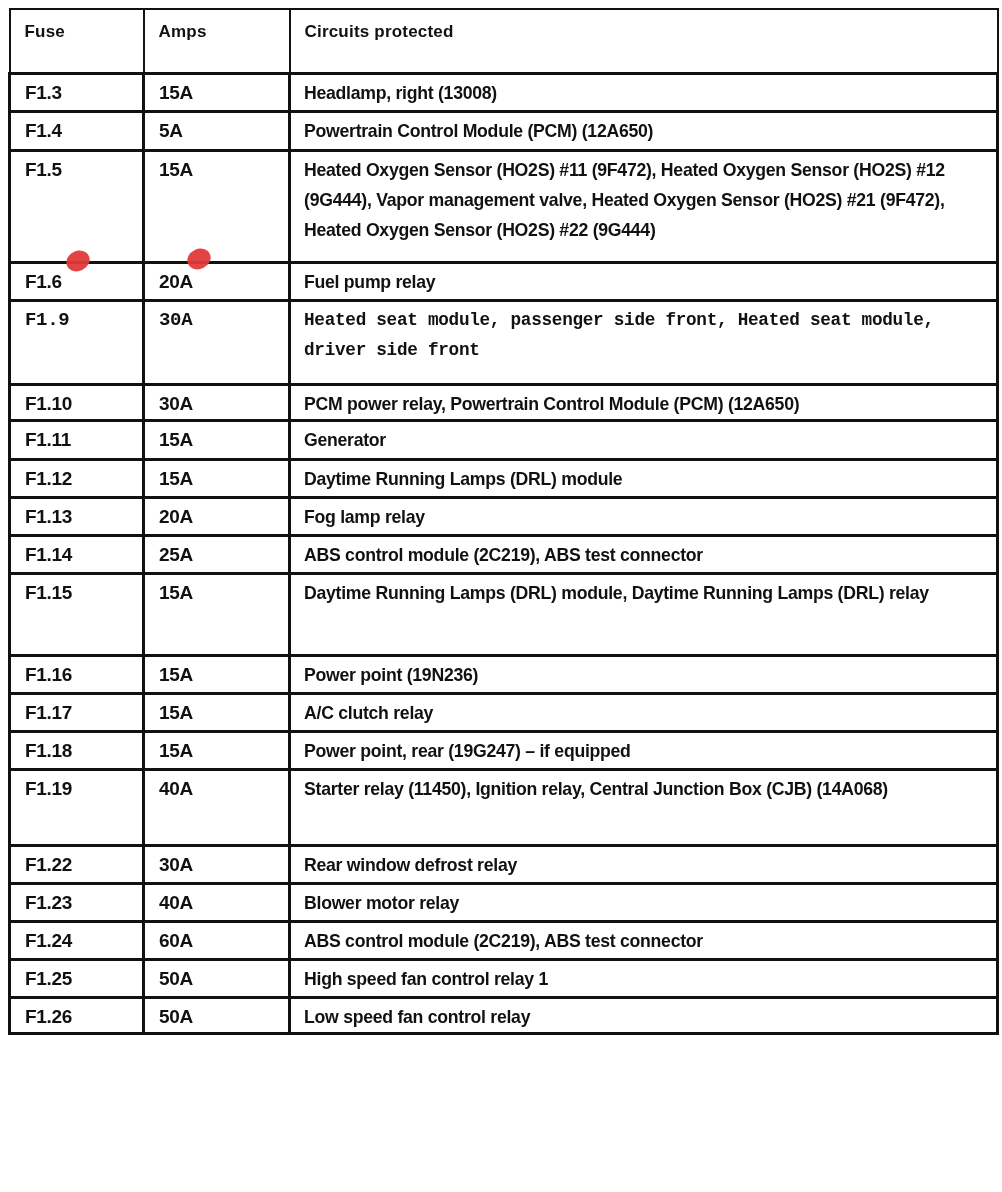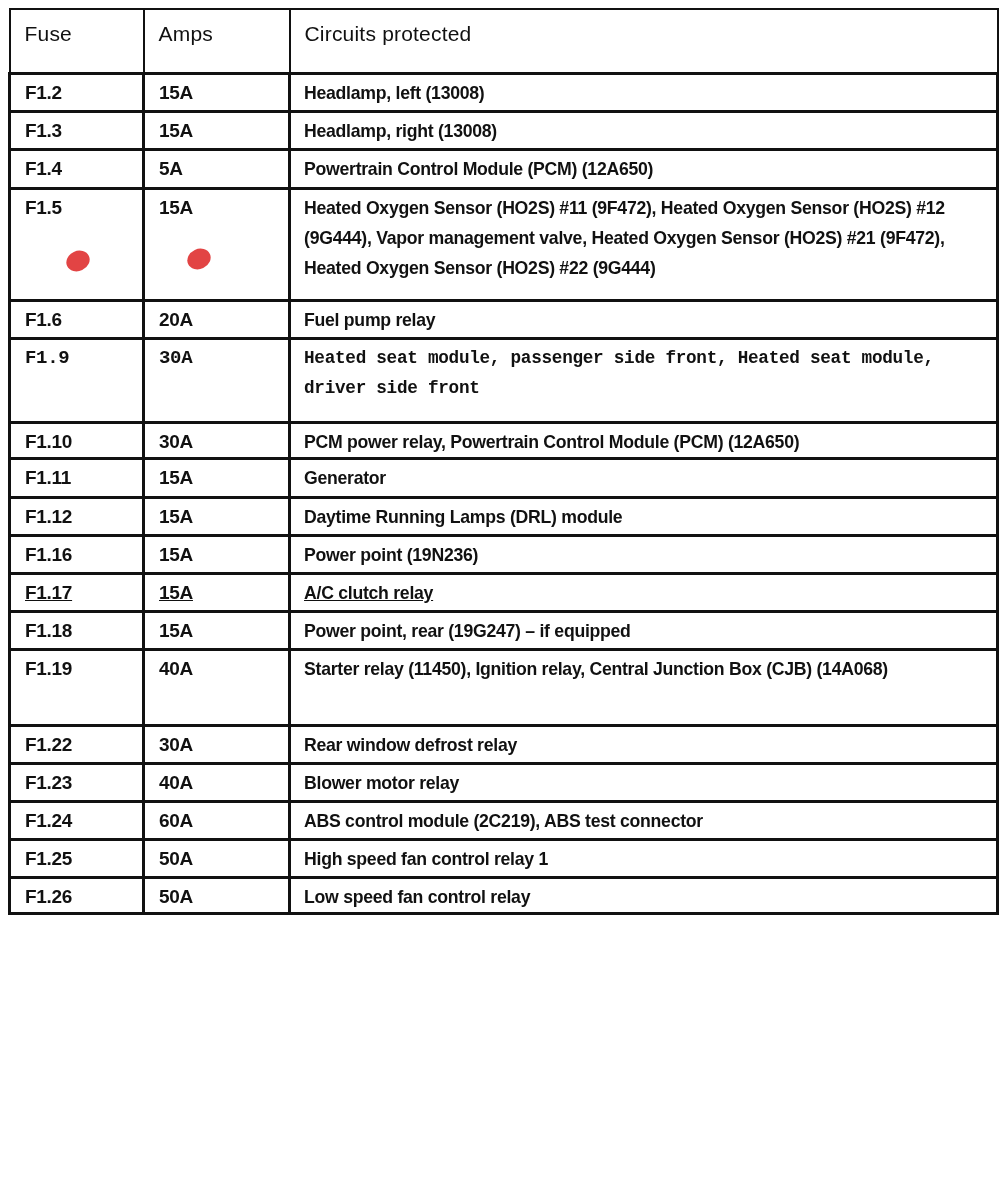--- a/index.html
+++ b/index.html
@@ -4,21 +4,21 @@
 <style>
   html, body { margin: 0; padding: 0; background: #ffffff; }
   body { width: 1002px; height: 1192px; position: relative; overflow: hidden;
          font-family: "Liberation Sans", "DejaVu Sans", sans-serif; color: #111; }
   .table { position: absolute; left: 8px; top: 8px; width: 988px; }
   table { border-collapse: collapse; width: 988px; table-layout: fixed; }
   col.c1 { width: 134px; }
   col.c2 { width: 146px; }
   col.c3 { width: 708px; }
   th, td { border: 3px solid #111; vertical-align: top; text-align: left; padding: 0; }
-  th { border-width: 2px 2px 3px 2px; font-weight: normal; font-size: 21px; height: 62px; margin-left: 47px; }
+  th { border-width: 2px 2px 3px 2px; font-weight: bold; font-size: 17px; height: 62px; margin-left: 47px; }
   th .txt { padding: 12px 0 0 14px; display: block; letter-spacing: 0.2px; }
   td { font-size: 19px; line-height: 30px; font-weight: bold; }
   td .txt { display: block; padding: 3px 14px 0 14px; letter-spacing: -0.3px; }
   td.c-fuse .txt, td.c-amps .txt { font-weight: bold; }
   td.c-circ .txt { font-weight: bold; transform: scaleX(0.93); transform-origin: left top; width: 107%; }
   .dot { position: absolute; width: 24px; height: 20px; background: #e03a3a; border-radius: 50%;
          transform: rotate(-25deg); opacity: 0.95; }
 </style>
 </head>
 <body>
@@ -39,31 +39,20 @@
             <span class="txt">Amps</span>
           </th>
         <th>
             <span class="txt">Circuits protected</span>
           </th>
       </tr>
     </thead>
     <tbody id="tbody">
         <tr style="height: 38px;">
           <td class="c-fuse">
-            <span class="txt">F1.2</span>
-          </td>
-          <td class="c-amps">
-            <span class="txt">15A</span>
-          </td>
-          <td class="c-circ">
-            <span class="txt">Headlamp, left (13008)</span>
-          </td>
-        </tr>
-        <tr style="height: 38px;">
-          <td class="c-fuse">
             <span class="txt">F1.3</span>
           </td>
           <td class="c-amps">
             <span class="txt">15A</span>
           </td>
           <td class="c-circ">
             <span class="txt">Headlamp, right (13008)</span>
           </td>
         </tr>
         <tr style="height: 39px;">
@@ -138,30 +127,63 @@
           </td>
           <td class="c-amps">
             <span class="txt">15A</span>
           </td>
           <td class="c-circ">
             <span class="txt">Daytime Running Lamps (DRL) module</span>
           </td>
         </tr>
         <tr style="height: 38px;">
           <td class="c-fuse">
+            <span class="txt">F1.13</span>
+          </td>
+          <td class="c-amps">
+            <span class="txt">20A</span>
+          </td>
+          <td class="c-circ">
+            <span class="txt">Fog lamp relay</span>
+          </td>
+        </tr>
+        <tr style="height: 38px;">
+          <td class="c-fuse">
+            <span class="txt">F1.14</span>
+          </td>
+          <td class="c-amps">
+            <span class="txt">25A</span>
+          </td>
+          <td class="c-circ">
+            <span class="txt">ABS control module (2C219), ABS test connector</span>
+          </td>
+        </tr>
+        <tr style="height: 82px;">
+          <td class="c-fuse">
+            <span class="txt">F1.15</span>
+          </td>
+          <td class="c-amps">
+            <span class="txt">15A</span>
+          </td>
+          <td class="c-circ">
+            <span class="txt">Daytime Running Lamps (DRL) module, Daytime Running Lamps (DRL) relay</span>
+          </td>
+        </tr>
+        <tr style="height: 38px;">
+          <td class="c-fuse">
             <span class="txt">F1.16</span>
           </td>
           <td class="c-amps">
             <span class="txt">15A</span>
           </td>
           <td class="c-circ">
             <span class="txt">Power point (19N236)</span>
           </td>
         </tr>
-        <tr style="height: 38px; text-decoration: underline;">
+        <tr style="height: 38px;">
           <td class="c-fuse">
             <span class="txt">F1.17</span>
           </td>
           <td class="c-amps">
             <span class="txt">15A</span>
           </td>
           <td class="c-circ">
             <span class="txt">A/C clutch relay</span>
           </td>
         </tr>

